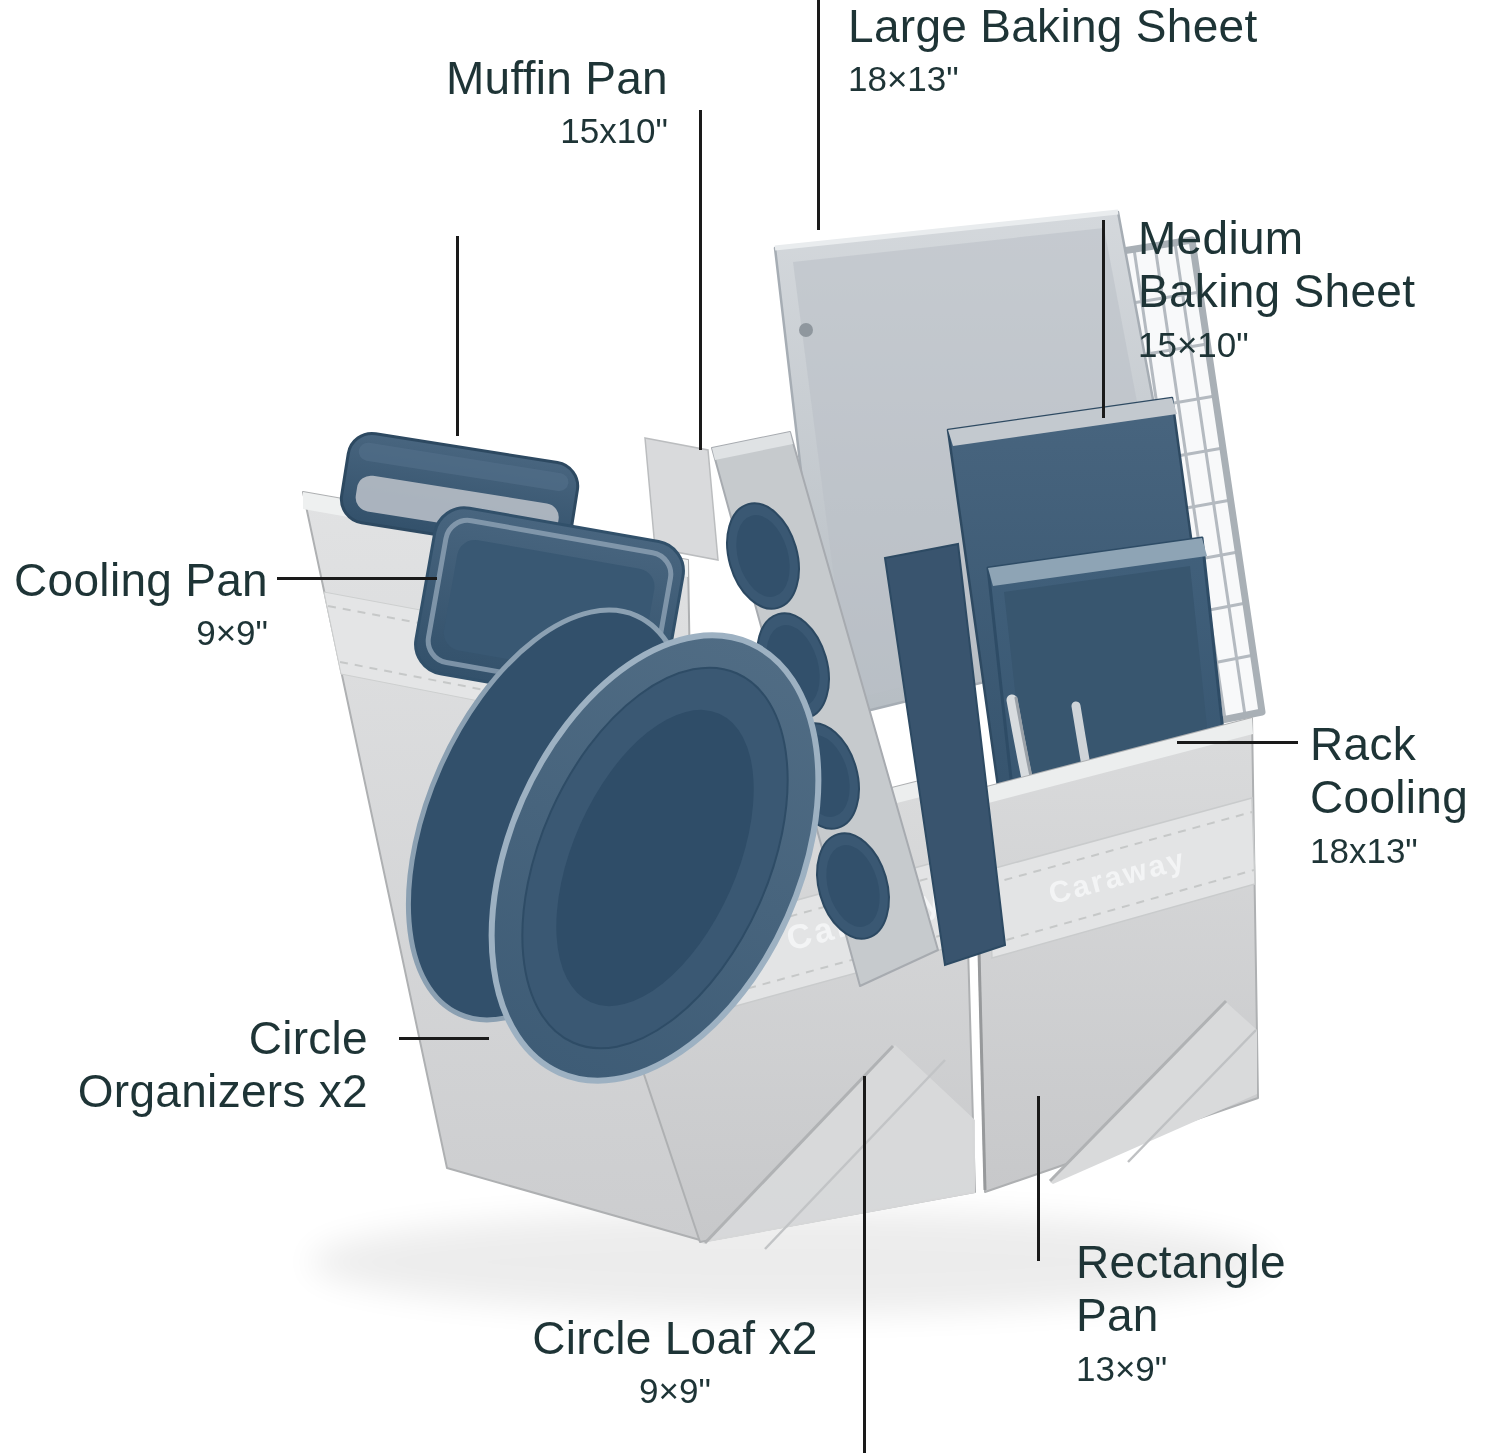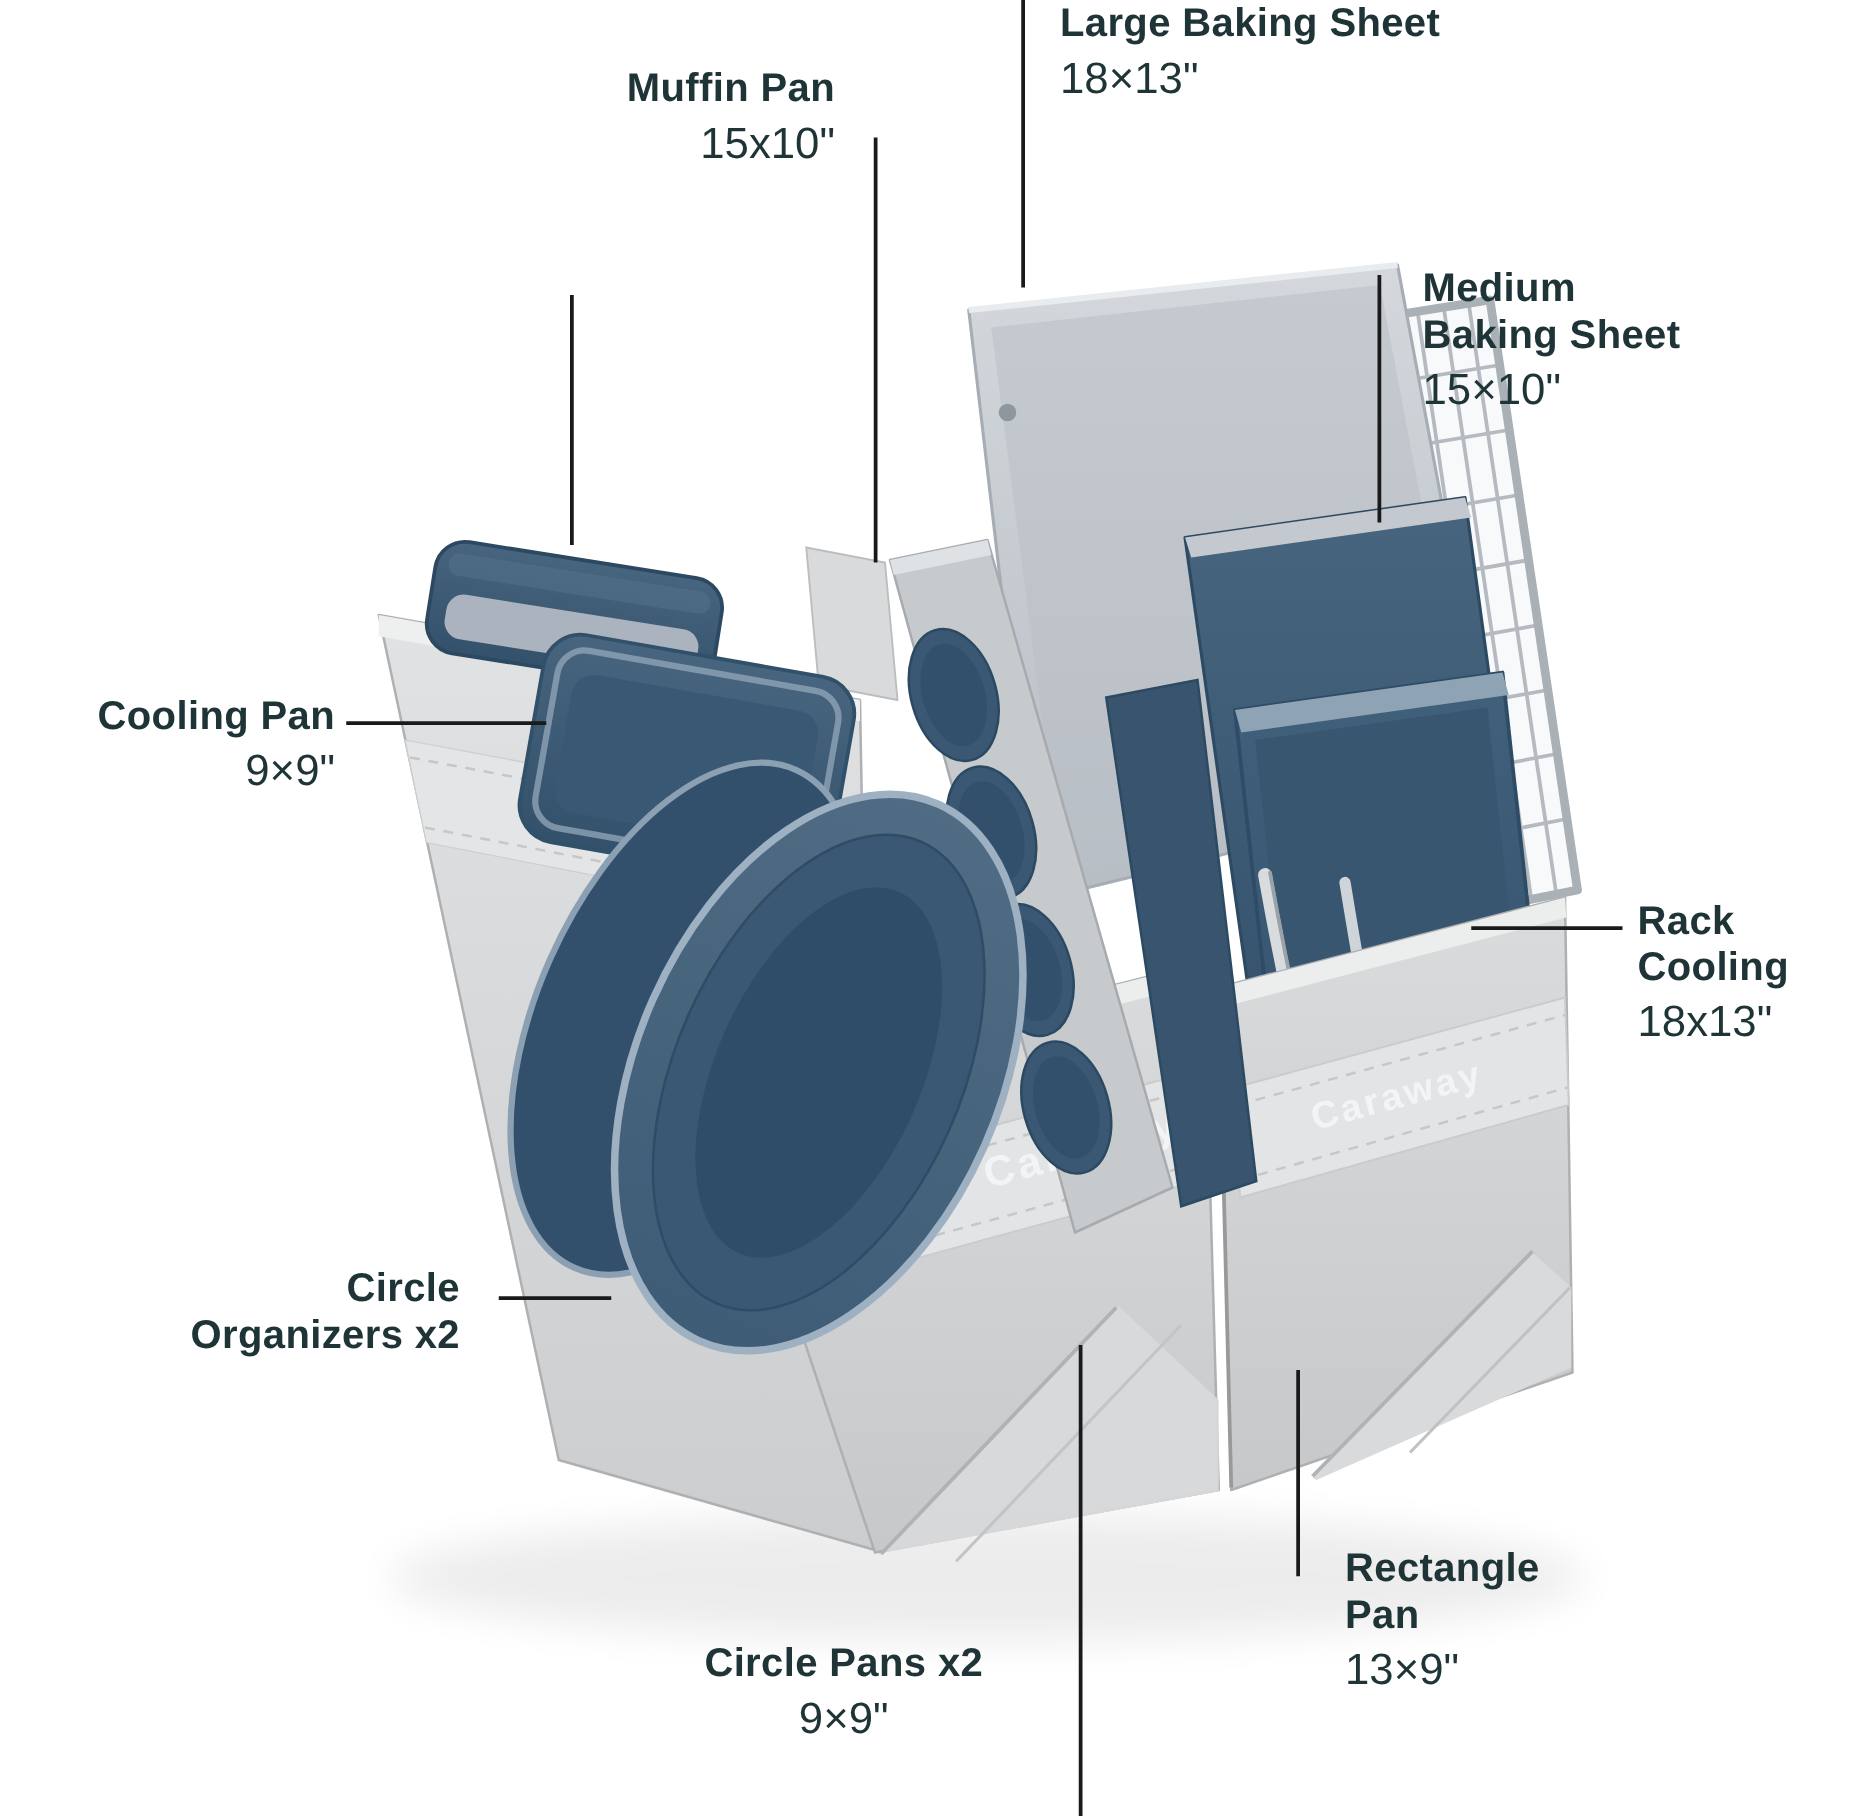--- a/index.html
+++ b/index.html
@@ -2,21 +2,21 @@
 <html><head>
 <meta charset="utf-8">
 <style>
   html,body{margin:0;padding:0;background:#ffffff;}
   #canvas{
     position:relative;width:1500px;height:1453px;background:#ffffff;
     overflow:hidden;font-family:"Liberation Sans",sans-serif;
   }
   #scene{position:absolute;left:0;top:0;width:1500px;height:1453px;}
   .callout{position:absolute;color:#1e3436;}
-  .title{font-size:32px;font-weight:700;line-height:1.16;letter-spacing:.3px;}
+  .title{font-size:46px;font-weight:400;line-height:1.16;letter-spacing:.3px;}
   .dim{font-size:35px;font-weight:500;margin-top:7px;line-height:1.1;}
   .leader{position:absolute;background:#1a1a1a;}
   .leader.v{width:3px;}
   .leader.h{height:3px;}
   svg text{font-family:"Liberation Sans",sans-serif;}
 </style>
 </head>
 <body>
 
 <div id="canvas">
@@ -223,21 +223,21 @@
     <div class="title">Cooling</div>
     <div class="dim">18x13"</div>
   </div>
 
   <div class="callout" style="left:30px;top:1012px;width:338px;text-align:right">
     <div class="title">Circle</div>
     <div class="title">Organizers x2</div>
   </div>
 
   <div class="callout" style="left:487px;top:1312px;width:376px;text-align:center">
-    <div class="title">Circle Pans x2</div>
+    <div class="title">Circle Loaf x2</div>
     <div class="dim">9×9"</div>
   </div>
 
   <div class="callout" style="left:1076px;top:1236px">
     <div class="title">Rectangle</div>
     <div class="title">Pan</div>
     <div class="dim">13×9"</div>
   </div>
 
 </div>

